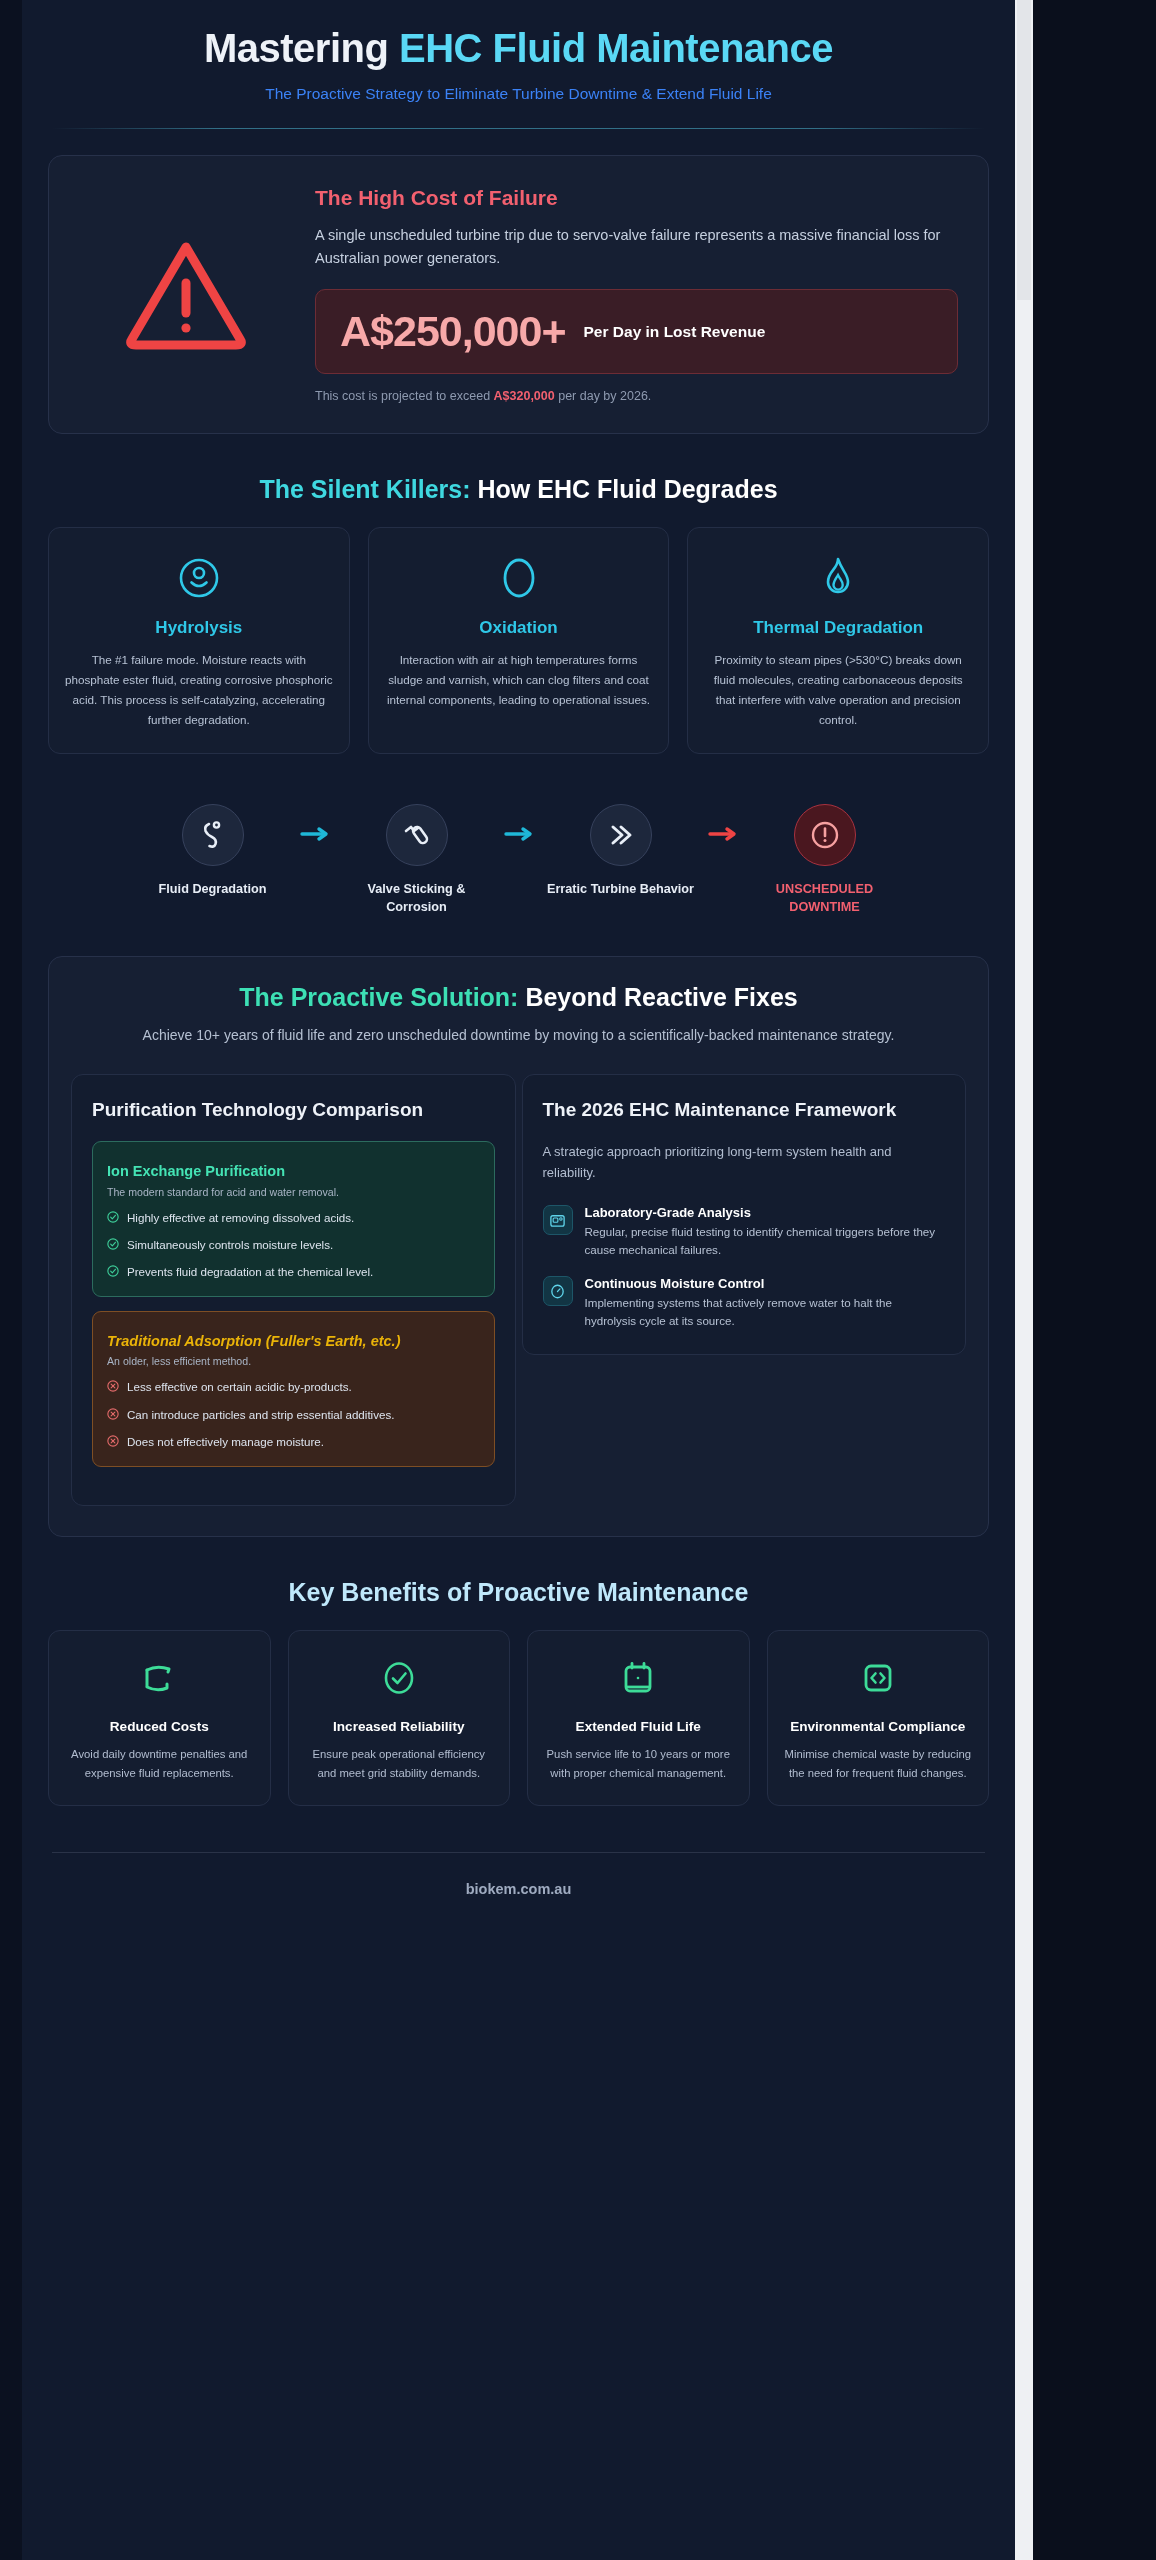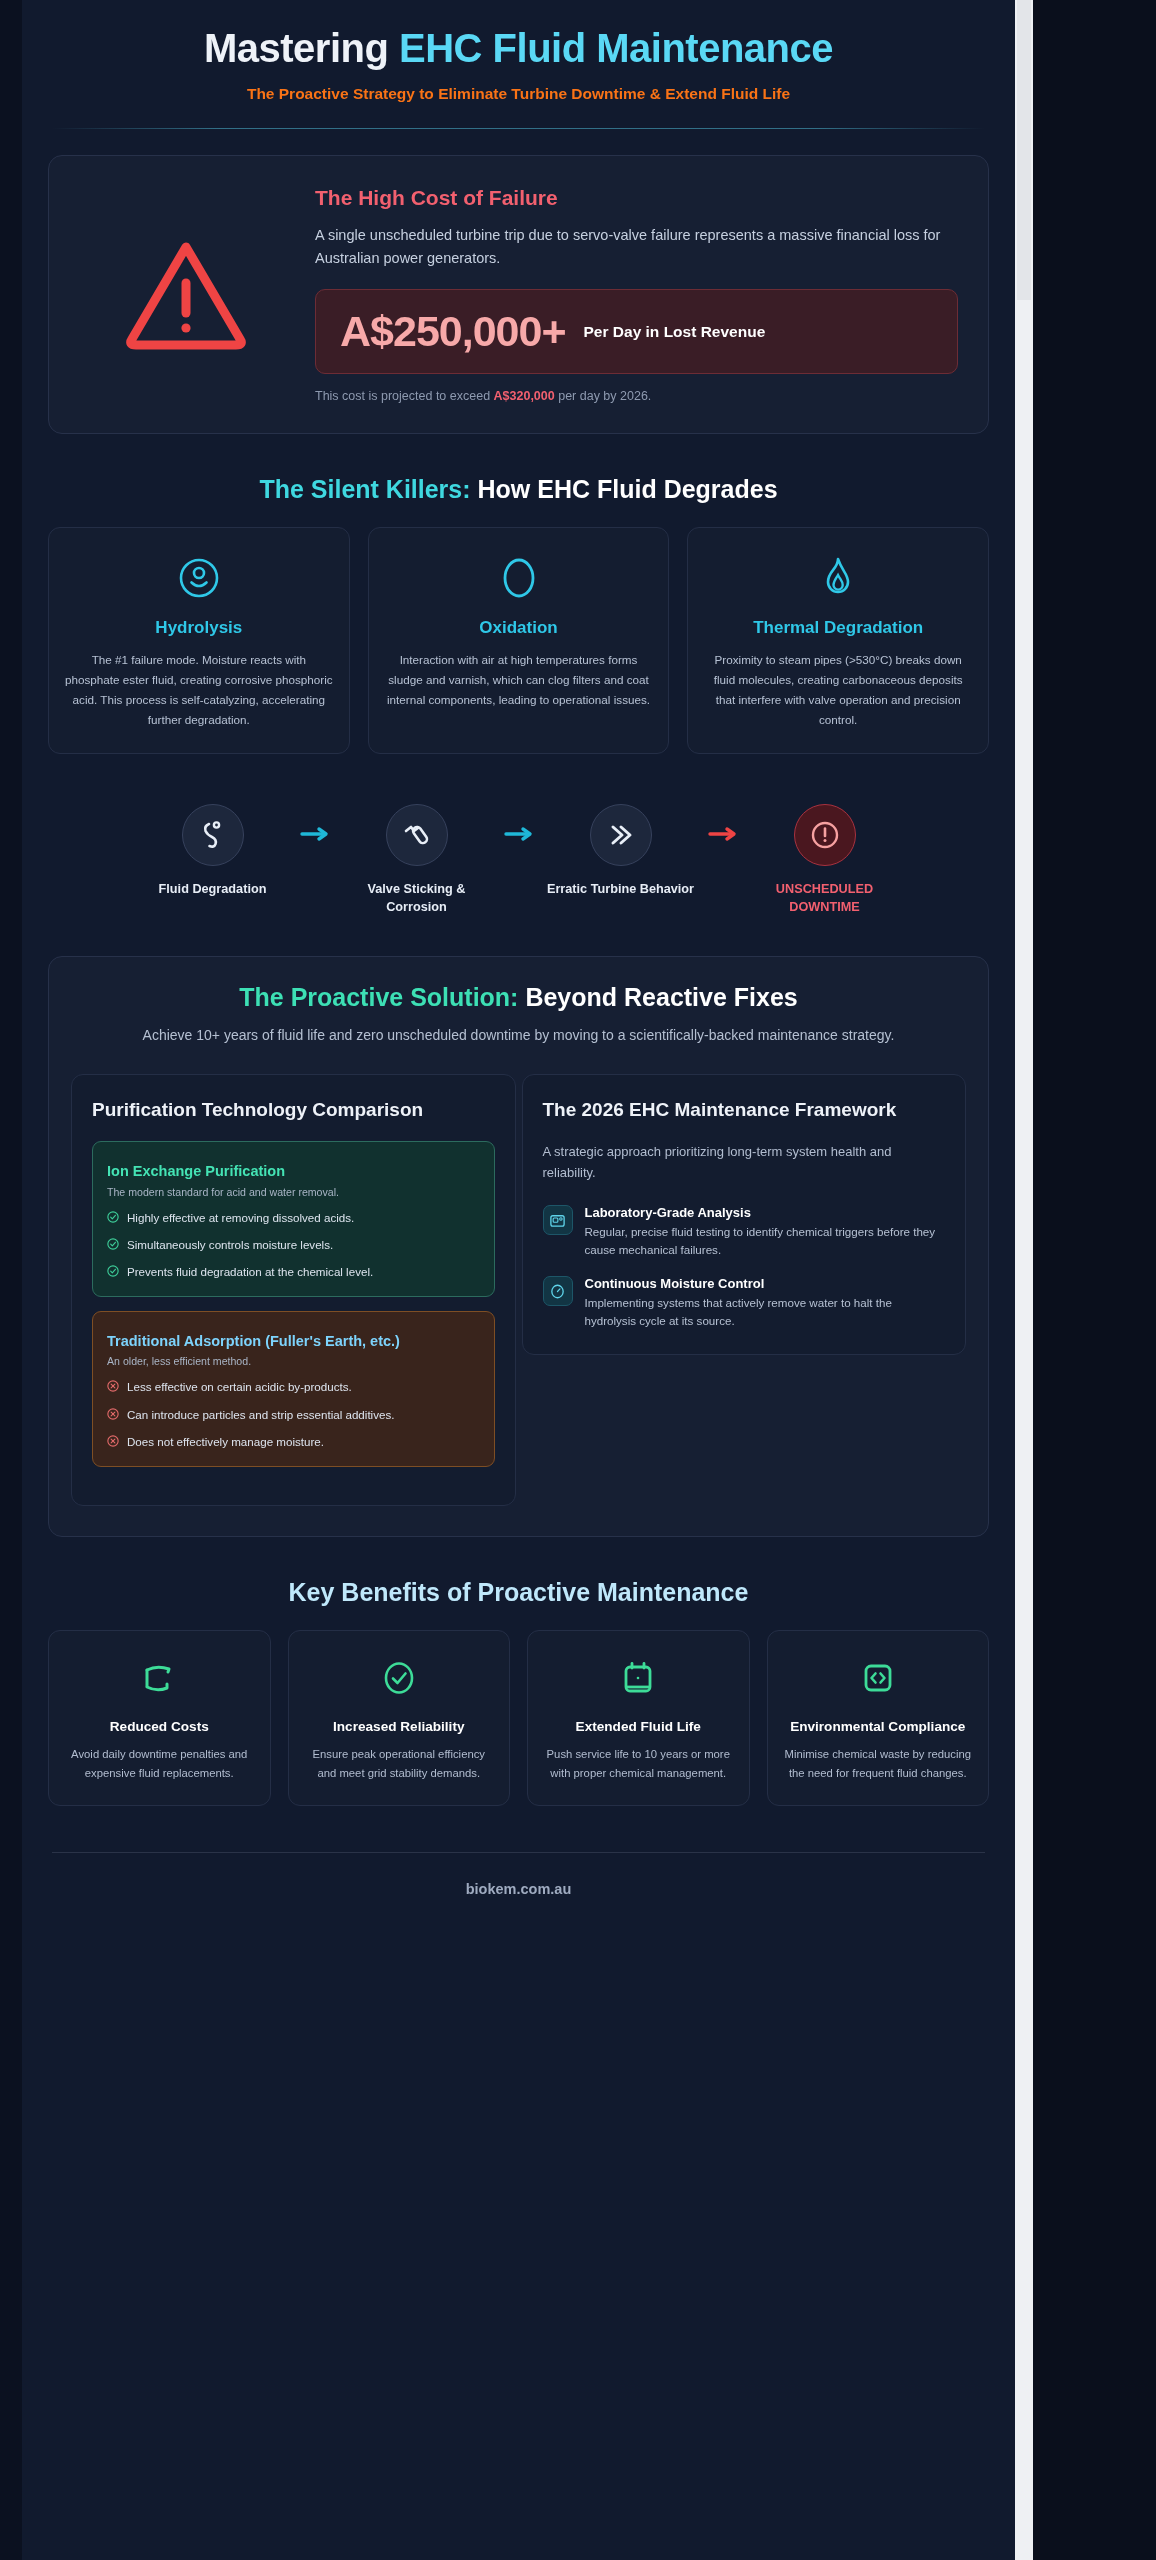--- a/index.html
+++ b/index.html
@@ -29,21 +29,21 @@
 
   
   .header { padding: 26px 0 0; text-align: center; }
   .h-title {
     font-size: 40px; font-weight: 700; letter-spacing: -0.5px;
     line-height: 1.12;
   }
   .h-title .w { color: #eef2f8; }
   .h-title .c { color: #5ad8f5; }
   .h-sub {
-    margin-top: 14px; font-size: 15.5px; color: #f97316; font-weight: 700;
+    margin-top: 14px; font-size: 15.5px; color: #3b82f6; font-weight: 400;
   }
   .h-rule {
     margin: 25px 4px 0; height: 1px;
     background: linear-gradient(90deg, rgba(90,216,245,0) 0%, rgba(90,216,245,.45) 18%, rgba(90,216,245,.45) 82%, rgba(90,216,245,0) 100%);
   }
 
   
   .panel {
     margin-top: 26px;
     background: #161f33;
@@ -119,21 +119,21 @@
   .sol-col > p.lead { font-size: 13px; color: #b2bdd0; line-height: 1.62; margin-bottom: 22px; }
 
   .tech {
     border-radius: 9px; padding: 20px 14px 14px; margin-bottom: 14px;
   }
   .tech.good { background: #11312f; border: 1px solid #2c6b5e; }
   .tech.bad  { background: #39241c; border: 1px solid #7e4e24; }
   .tech h4 { font-size: 14.5px; font-weight: 700; line-height: 1.35; }
   .tech.good h4 { color: #44e3b4; }
   .tech.bad  h4 { color: #f5c council; }
-  .tech.bad  h4 { color: #7dd3fc; }
+  .tech.bad  h4 { color: #eab308; font-style: italic; }
   .tech .sub { font-size: 10.6px; color: #a9b5c6; margin-top: 4px; margin-bottom: 11px; }
   .tech ul { list-style: none; }
   .tech li { display: flex; gap: 8px; align-items: flex-start; font-size: 11.6px; color: #dde4ee; line-height: 1.5; margin-bottom: 9px; }
   .tech li:last-child { margin-bottom: 0; }
   .tech li .mk { flex: 0 0 auto; margin-top: 1px; }
 
   .fw-item { display: flex; gap: 12px; margin-bottom: 18px; align-items: flex-start; }
   .fw-item:last-child { margin-bottom: 0; }
   .fw-ico {
     flex: 0 0 auto; width: 30px; height: 30px; border-radius: 7px;

